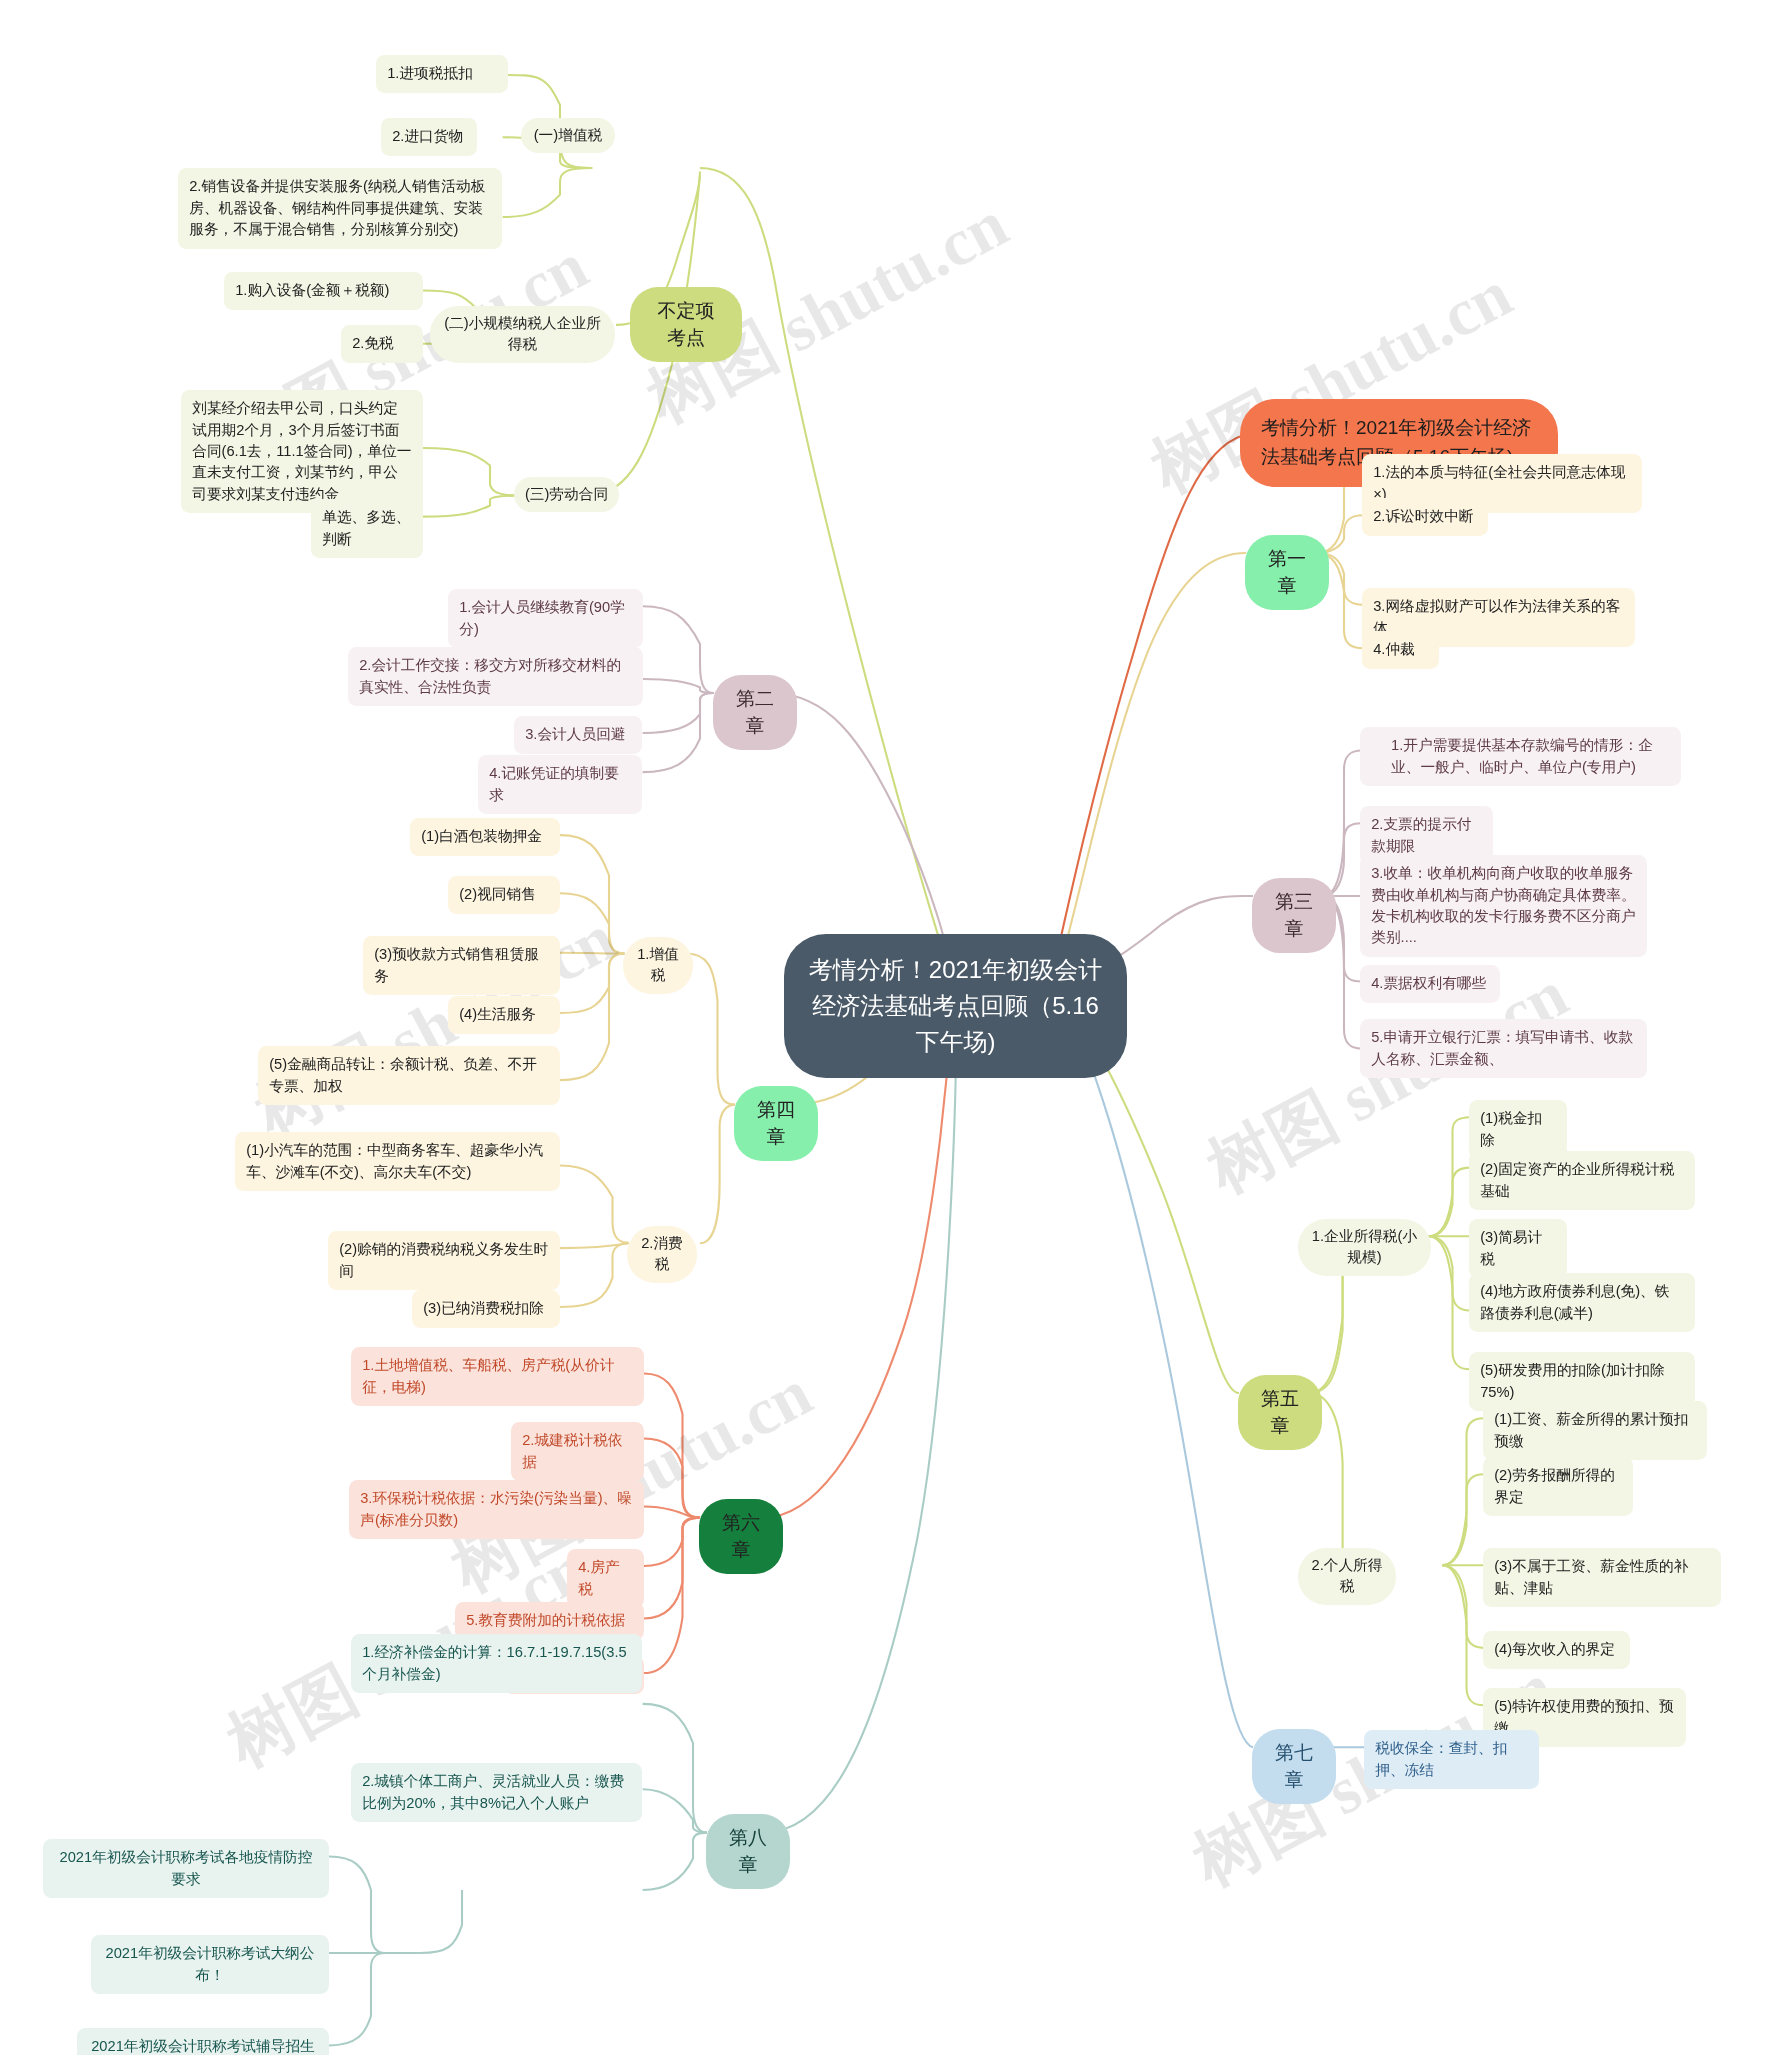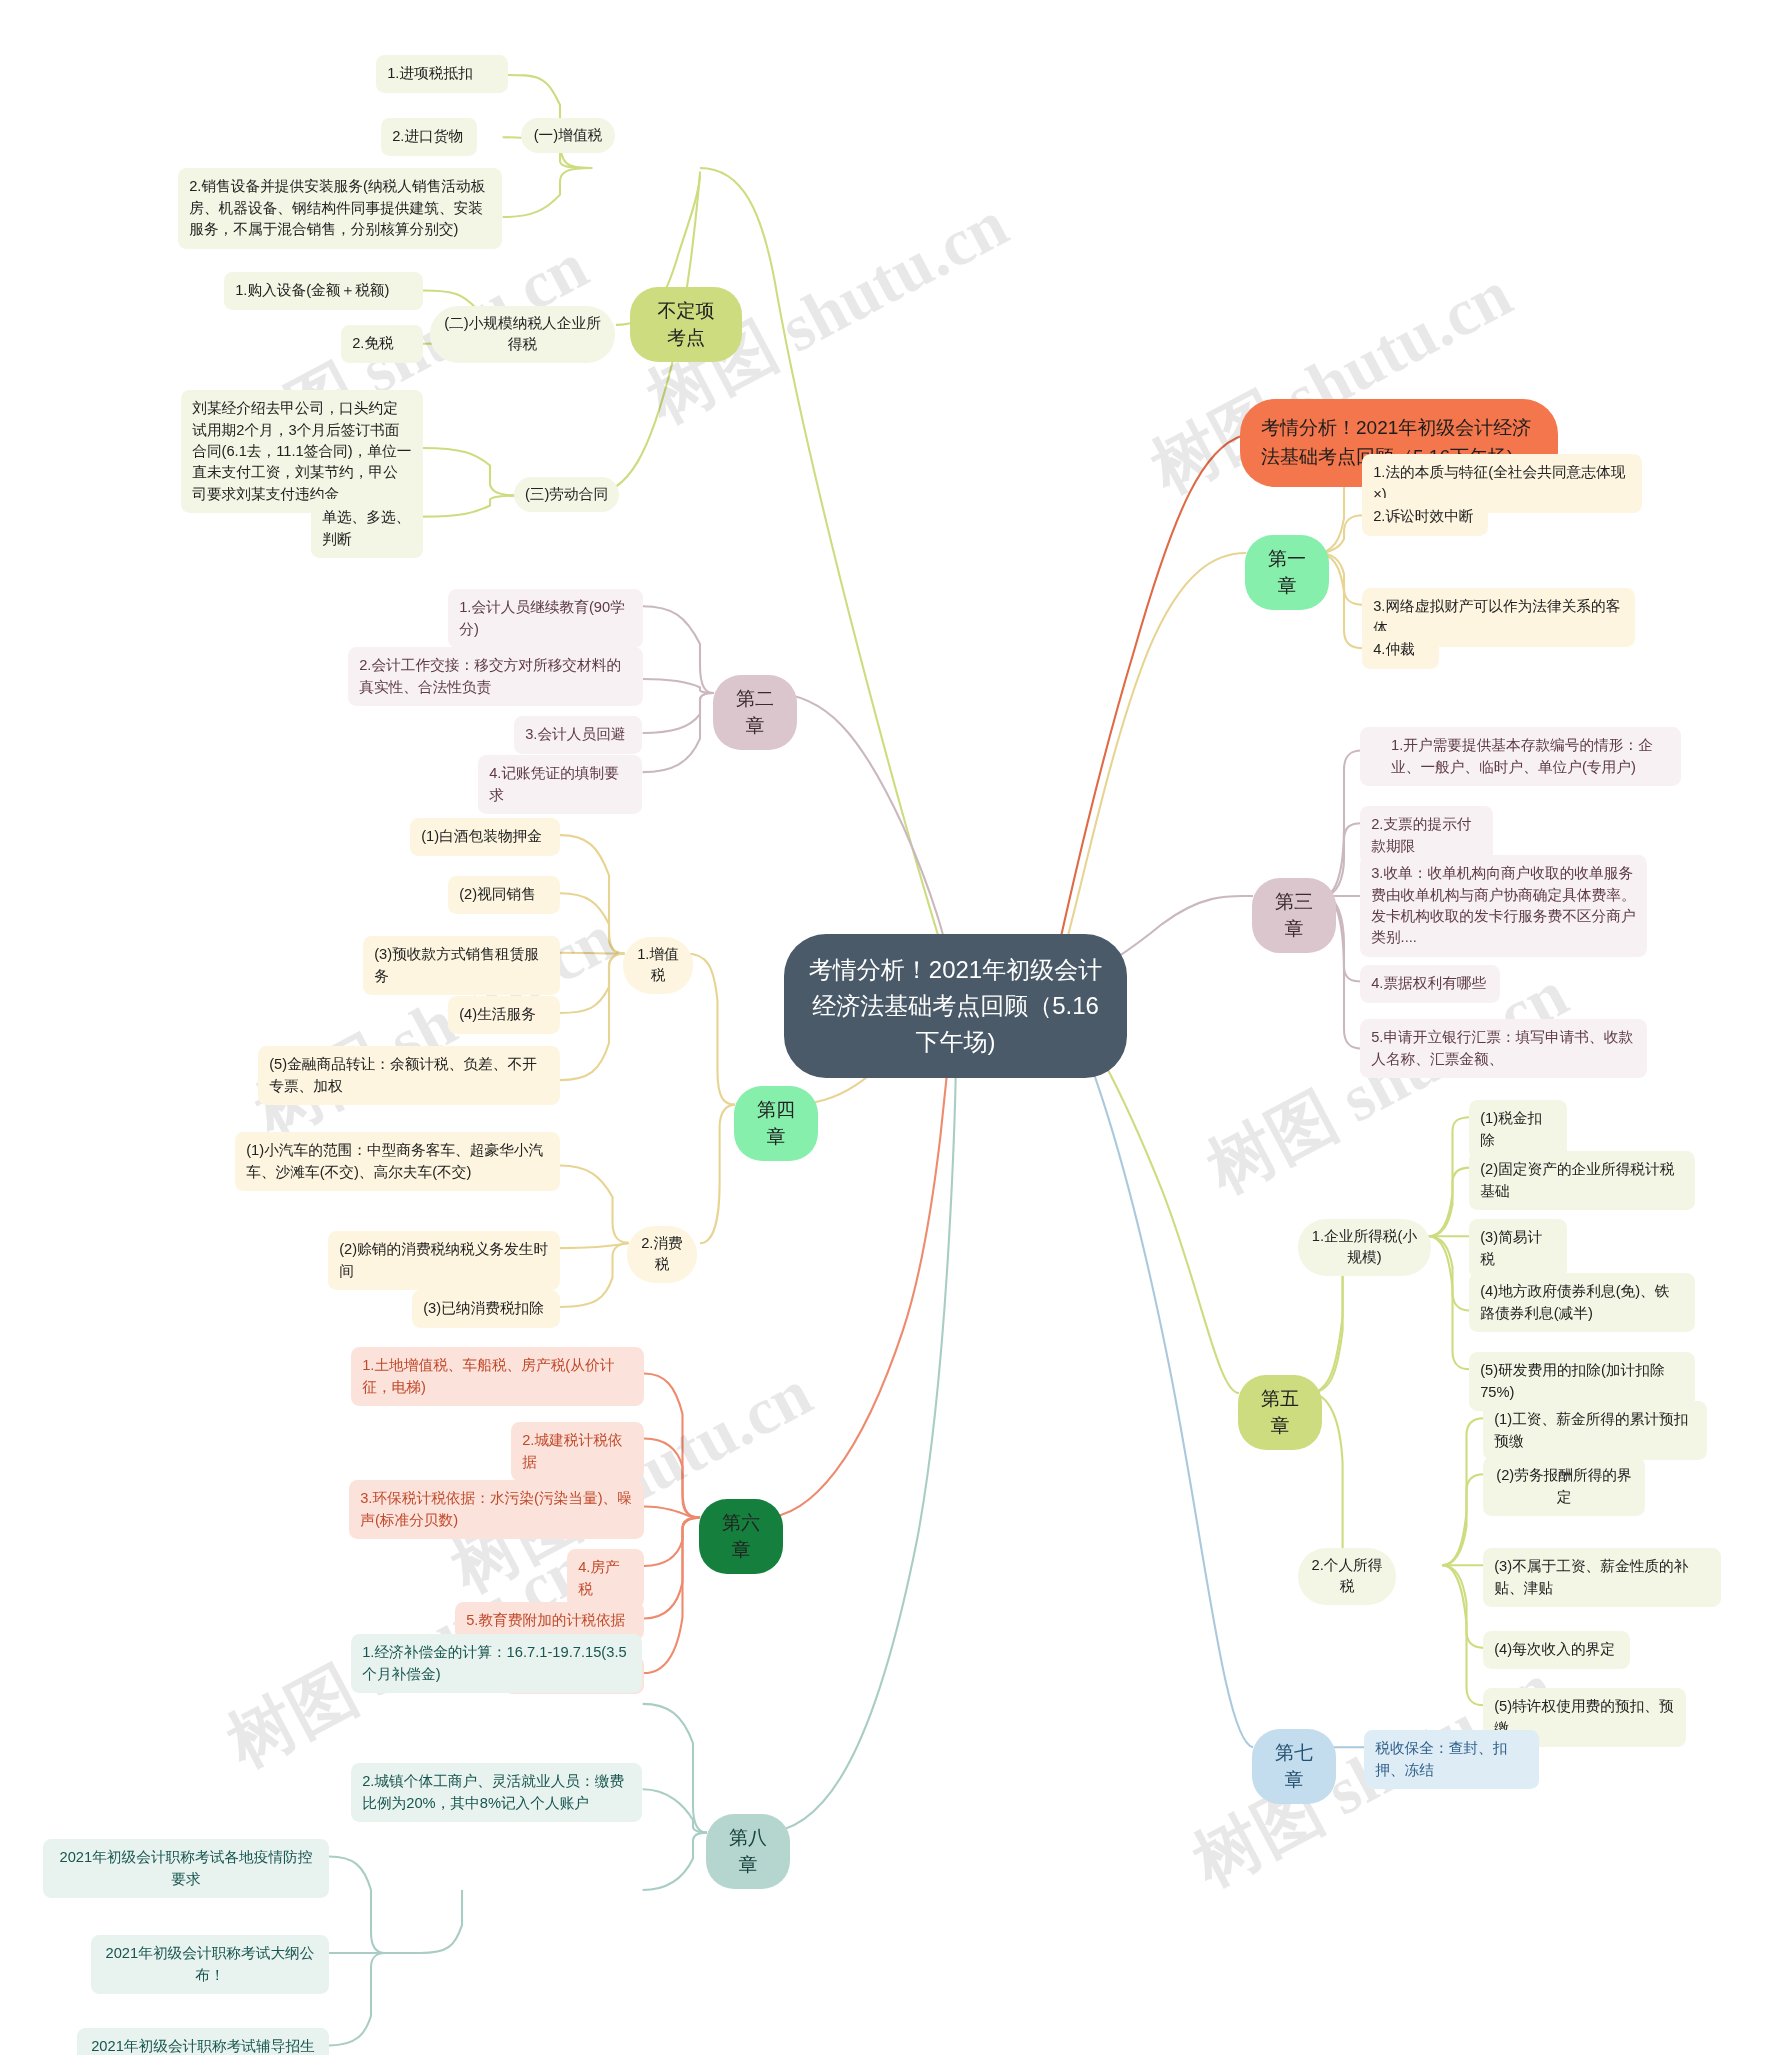--- a/index.html
+++ b/index.html
@@ -221,21 +221,21 @@
 
   <div class="node chip p-olive" style="left:1298px;top:1219px;width:133px;font-size:14.7px;padding:7px 9.8px;">1.企业所得税(小规模)</div>
   <div class="node leaf p-green" style="left:1469px;top:1100px;width:98px;">(1)税金扣除</div>
   <div class="node leaf p-green" style="left:1469px;top:1151px;width:226px;">(2)固定资产的企业所得税计税基础</div>
   <div class="node leaf p-green" style="left:1469px;top:1219px;width:98px;">(3)简易计税</div>
   <div class="node leaf p-green" style="left:1469px;top:1273px;width:226px;">(4)地方政府债券利息(免)、铁路债券利息(减半)</div>
   <div class="node leaf p-green" style="left:1469px;top:1352px;width:226px;">(5)研发费用的扣除(加计扣除75%)</div>
 
   <div class="node chip p-olive" style="left:1298px;top:1548px;width:98px;font-size:14.7px;padding:7px 9.8px;">2.个人所得税</div>
   <div class="node leaf p-green" style="left:1483px;top:1401px;width:224px;">(1)工资、薪金所得的累计预扣预缴</div>
-  <div class="node leaf p-green" style="left:1483px;top:1457px;width:162px;text-align:center;">(2)劳务报酬所得的界定</div>
+  <div class="node leaf p-green" style="left:1483px;top:1457px;width:150px;">(2)劳务报酬所得的界定</div>
   <div class="node leaf p-green" style="left:1483px;top:1548px;width:238px;">(3)不属于工资、薪金性质的补贴、津贴</div>
   <div class="node leaf p-green" style="left:1483px;top:1631px;width:147px;">(4)每次收入的界定</div>
   <div class="node leaf p-green" style="left:1483px;top:1688px;width:203px;">(5)特许权使用费的预扣、预缴</div>
 
   <div class="node chip p-bluechip" style="left:1252px;top:1729px;width:84px;">第七章</div>
   <div class="node leaf p-blue" style="left:1364px;top:1730px;width:175px;">税收保全：查封、扣押、冻结</div>
 
 </div>
 
 

